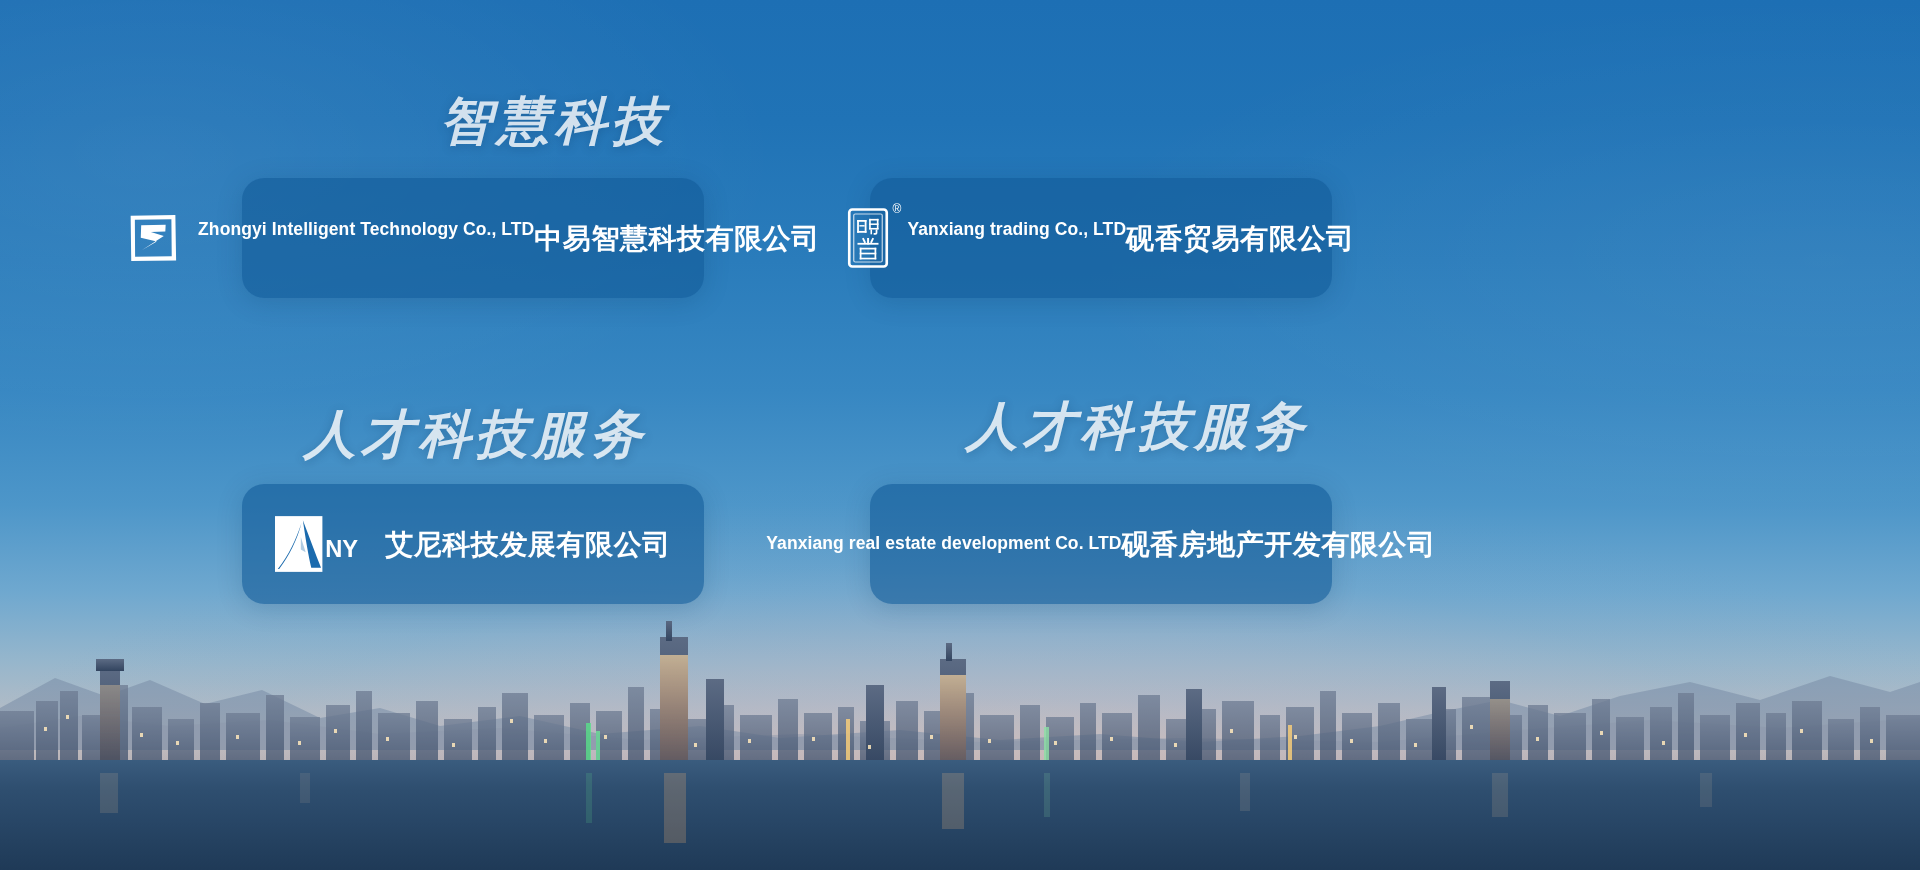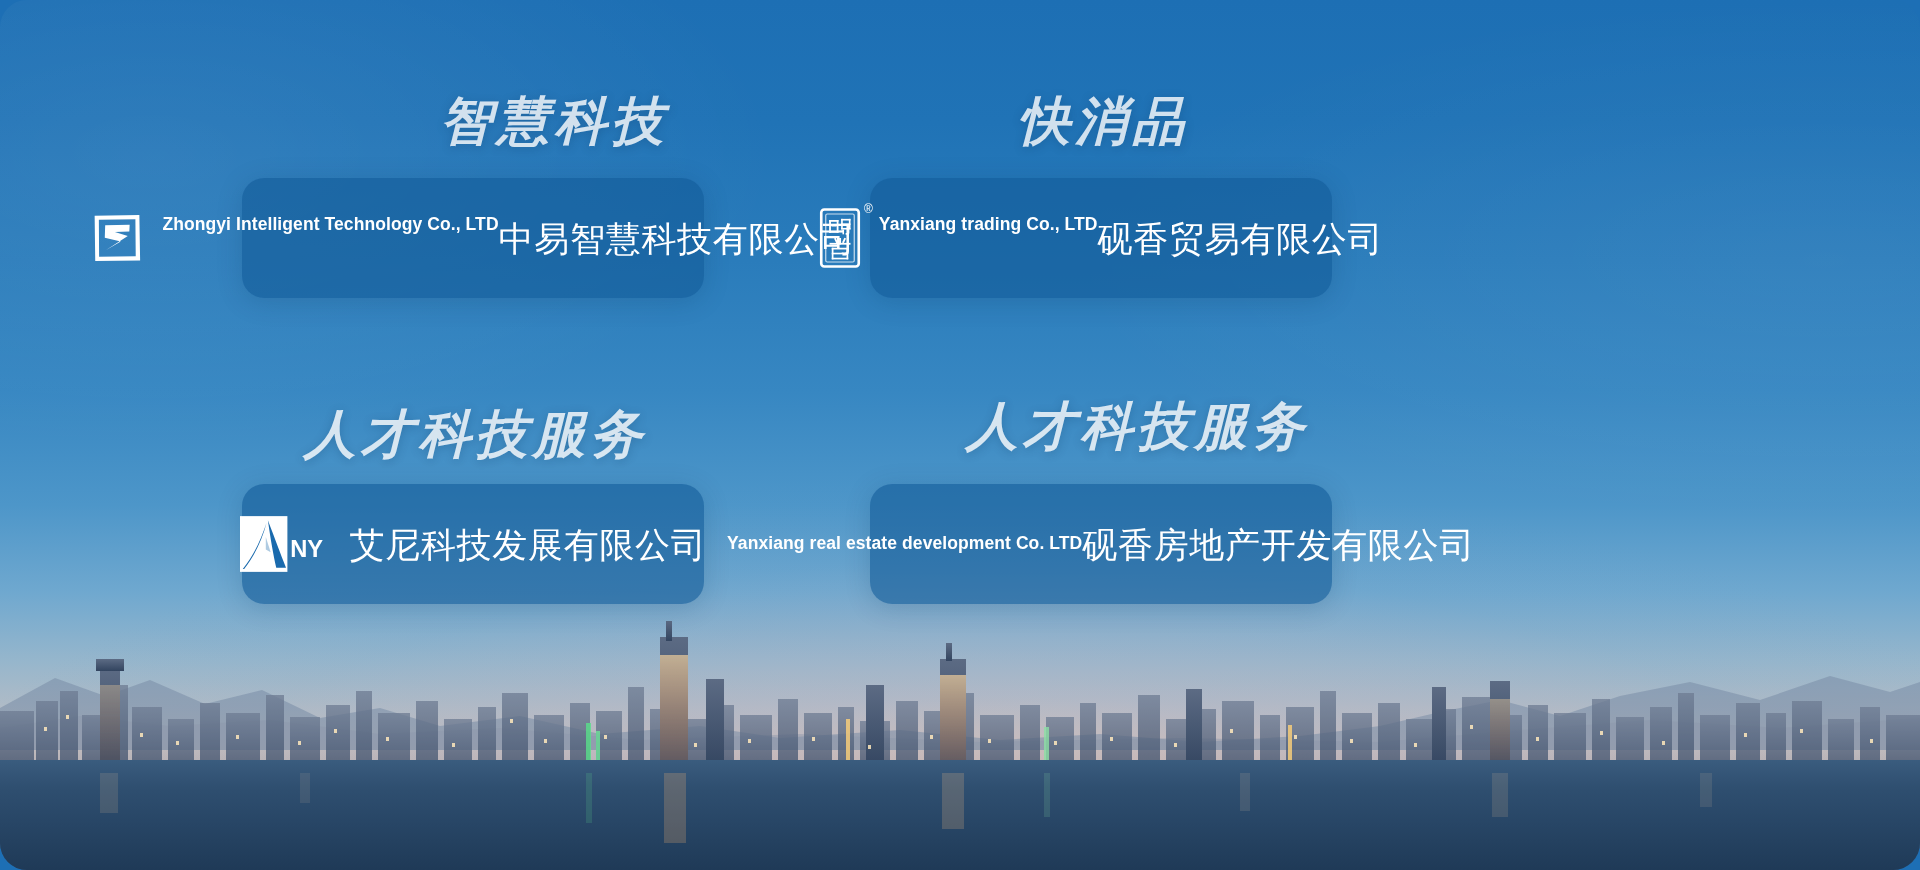--- a/index.html
+++ b/index.html
@@ -20,21 +20,20 @@
         #4d96c9 58%,
         #6fa8cf 68%,
         #96b6cc 76%,
         #b3bcc6 82%,
         #c2bcbd 86%,
         #b6aeb2 89%,
         #8e93a4 92%,
         #5f7490 95%,
         #3f5d7e 97%,
         #2e4c6d 100%);
-    border-radius: 27px;
   }
   
   .sky-wash{
     position:absolute;inset:0;
     background:
       radial-gradient(ellipse 900px 420px at 8% 18%, rgba(255,255,255,0.07) 0%, rgba(255,255,255,0) 70%),
       radial-gradient(ellipse 1100px 380px at 95% 30%, rgba(255,255,255,0.05) 0%, rgba(255,255,255,0) 70%);
     pointer-events:none;
   }
   
@@ -70,21 +69,21 @@
     box-sizing:border-box;
   }
   .card-inner{display:flex;align-items:center;gap:18px;width:100%;justify-content:center;}
   .card-inner.no-logo{justify-content:center;}
   .txt{display:flex;justify-content:center;}
   .txt .en{
     color:#ffffff;font-size:17.5px;font-weight:bold;letter-spacing:0.005em;
     white-space:nowrap;line-height:1.25;
   }
   .txt .cn{
-    color:#ffffff;font-size:35px;font-weight:normal;letter-spacing:0.02em;
+    color:#ffffff;font-size:28px;font-weight:bold;letter-spacing:0.02em;
     white-space:nowrap;line-height:1.3;margin-top:2px;
   }
   .txt.center{align-items:center;text-align:center;}
 
   .logo{flex:0 0 auto;display:block;}
 </style>
 </head>
 <body>
 
 <div id="stage">
@@ -276,23 +275,20 @@
             <path d="M20.5 44.5 L45.5 30.5 L46.8 38.2 L23.5 47.2 Z" opacity="0.0"></path>
           </g>
         </svg>
         <div class="txt">
           <div class="en">Zhongyi Intelligent Technology Co., LTD</div>
           <div class="cn">中易智慧科技有限公司</div>
         </div>
       </div>
     </div>
 
-    <div class="quad" style="left:870px;top:95px;width:620px;">
-      <div class="heading h-top" style="margin-left:148px;">快消品</div>
-    </div>
     <div class="card" style="left:870px;top:178px;width:462px;height:120px;">
       <div class="card-inner">
 
         <div style="position:relative;flex:0 0 auto;">
           <svg class="logo" width="42" height="62" viewBox="0 0 56 82">
             <rect x="3" y="3" width="50" height="76" rx="4" fill="none" stroke="#ffffff" stroke-width="3.5"></rect>
             <rect x="9" y="9" width="38" height="64" rx="2" fill="none" stroke="#ffffff" stroke-width="1.6" opacity="0.75"></rect>
 
             <g fill="#ffffff">
               <rect x="13.5" y="17" width="12.5" height="2.4"></rect>

